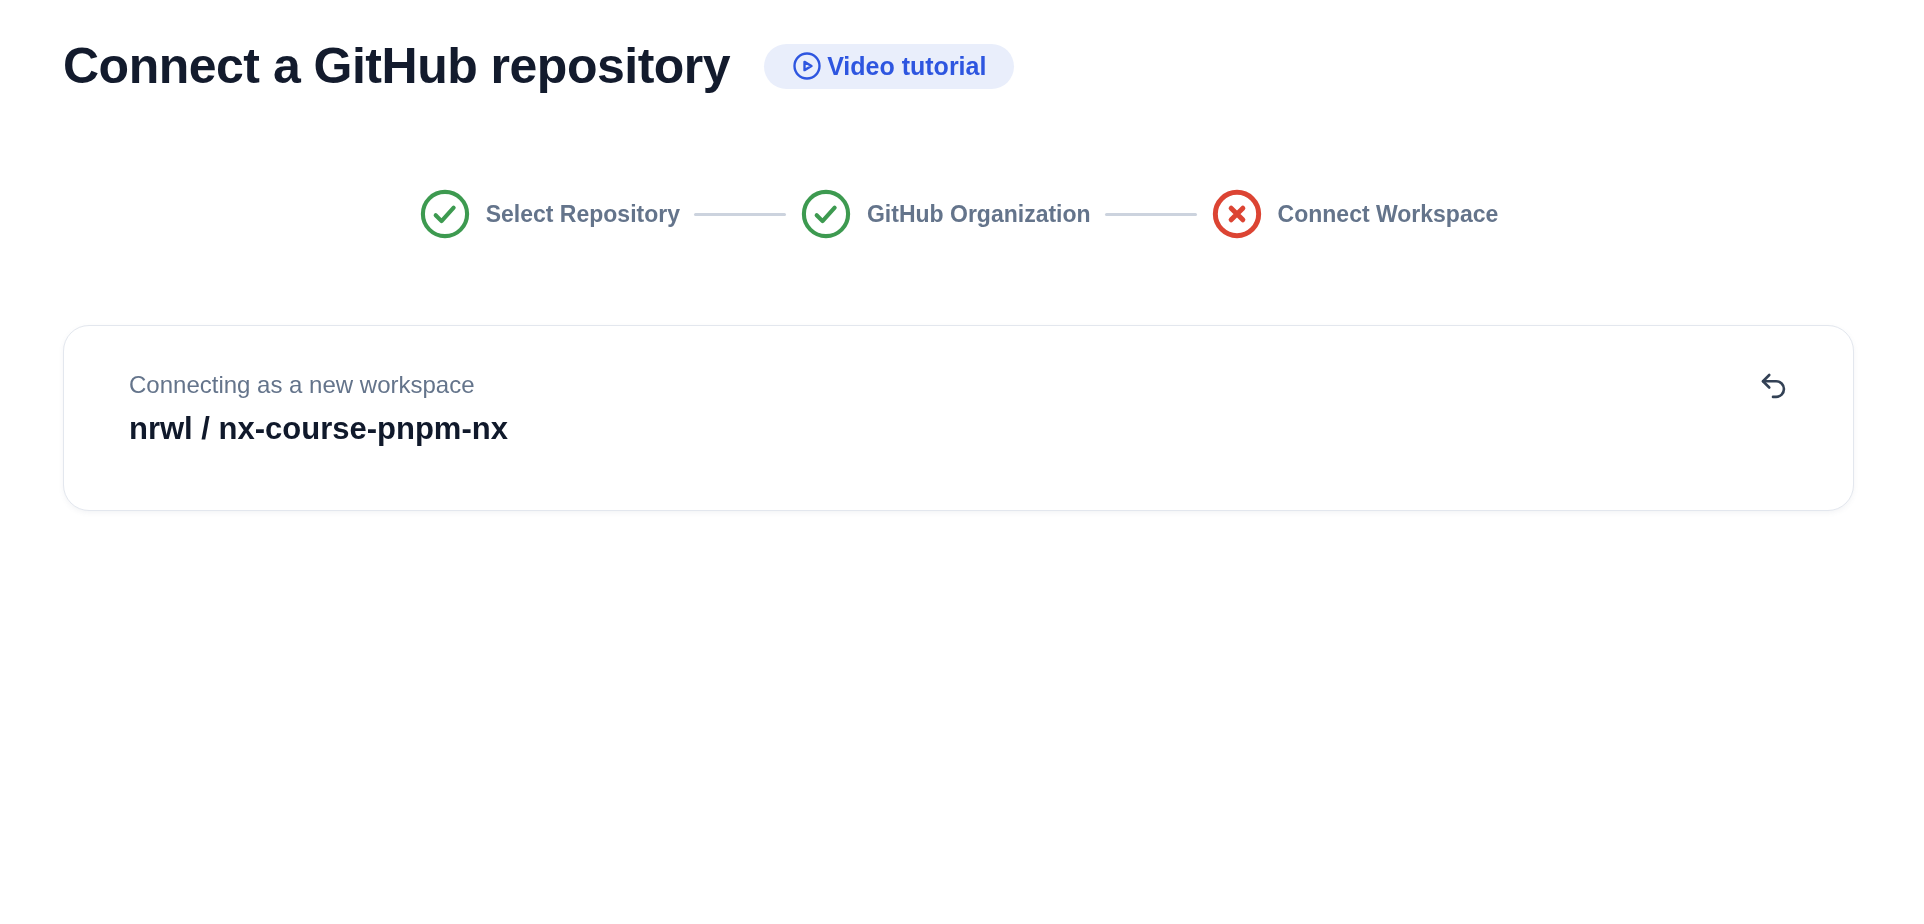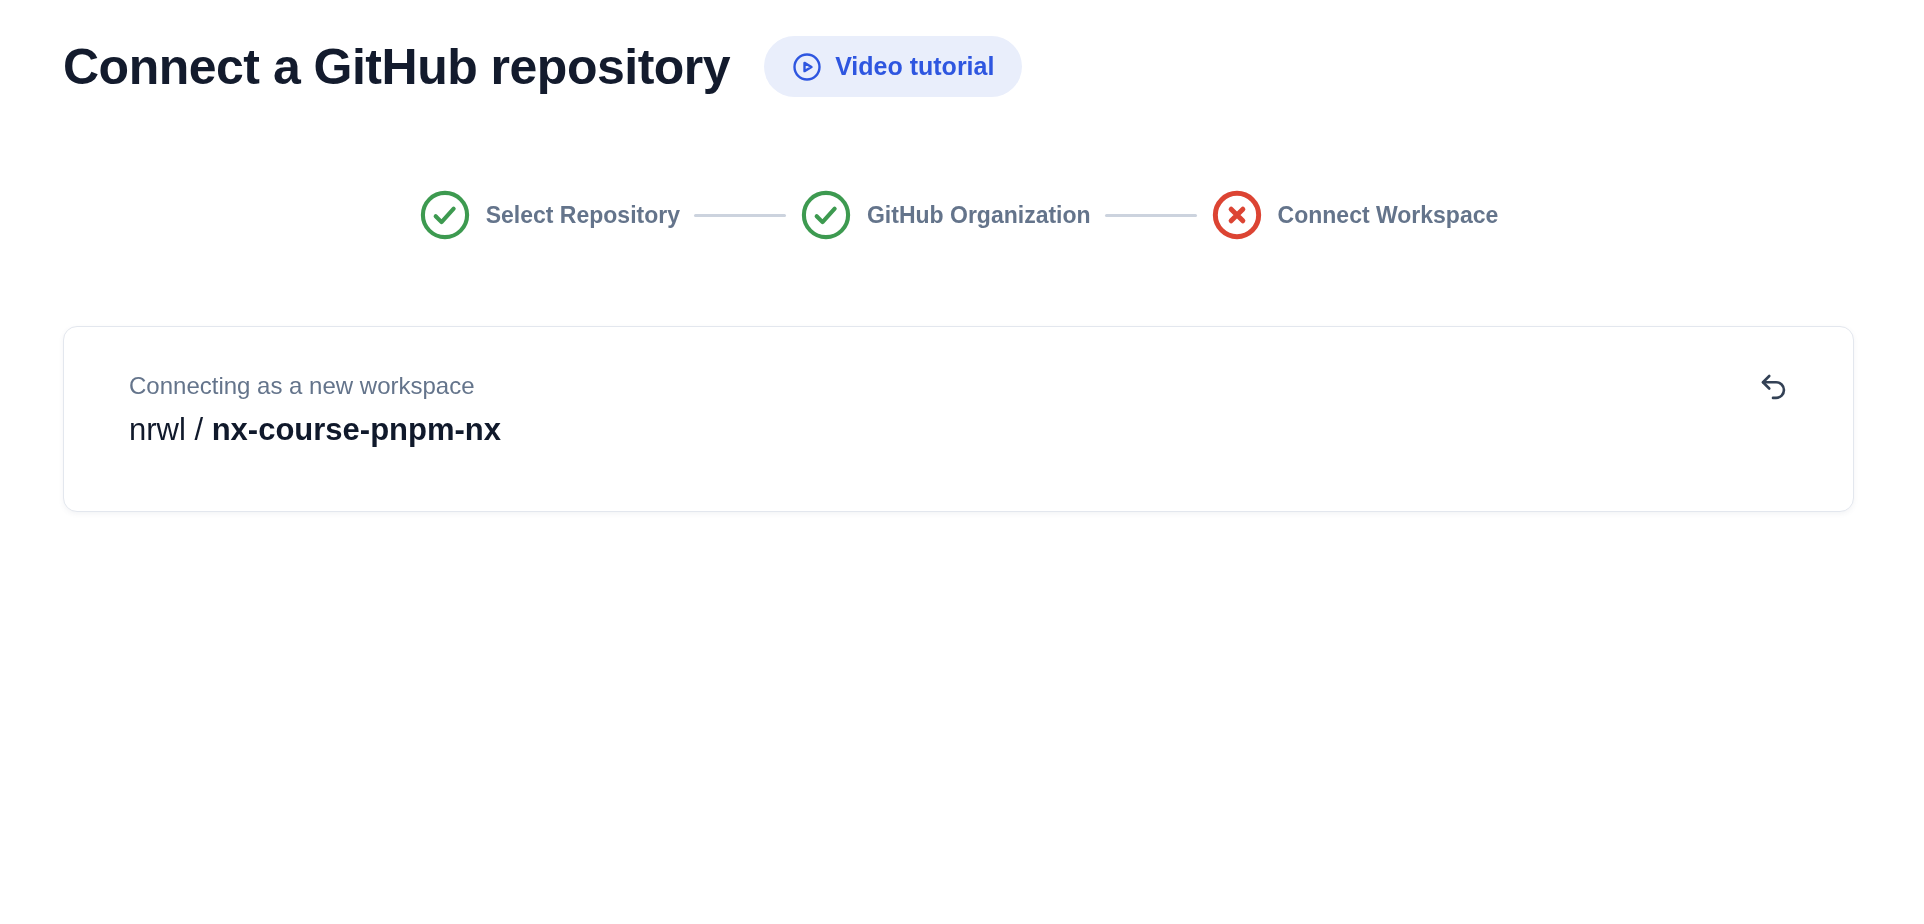--- a/index.html
+++ b/index.html
@@ -36,53 +36,53 @@
   
   .title-row {
     margin-top: 36px;
     display: flex; align-items: center; gap: 34px;
   }
   h1.page-title {
     font-size: 50px; line-height: 60px; font-weight: 800;
     letter-spacing: -0.5px; color: #131b2d;
   }
   .video-pill {
-    display: inline-flex; align-items: center; gap: 13px;
-    height: 61px; padding: 0 28px;
+    display: inline-flex; align-items: center; gap: 5px;
+    height: 45px; padding: 0 28px;
     background: #e9eefb; border: none; border-radius: 31px;
     color: #2e56e0; cursor: pointer;
   }
   .video-pill .pill-label { font-size: 25px; font-weight: 700; color: #2e56e0; }
 
   
   .stepper {
     margin-top: 92px;
     display: flex; justify-content: center; align-items: center;
   }
   .step { display: flex; align-items: center; gap: 15px; }
   .step-label { font-size: 23px; font-weight: 600; color: #64748b; white-space: nowrap; }
   .step-icon { width: 52px; height: 52px; }
   .connector {
     width: 92px; height: 3px; background: #ccd3de;
     border-radius: 2px; margin: 0 14px; flex: none;
   }
 
   
   .card {
-    border: 1px solid #e3e7ee; border-radius: 14px;
+    border: 1px solid #e3e7ee; border-radius: 26px;
     height: 186px; padding: 44px 65px 0 65px;
     display: flex; justify-content: space-between; align-items: flex-start;
     box-shadow: 0 2px 5px rgba(100,116,139,0.08);
     background: #ffffff;
   }
   .card-repo { margin-top: 85px; }
   .card-org  { margin-top: 62px; height: 187px; }
   .card-label { font-size: 24px; line-height: 30px; color: #64748b; font-weight: 400; }
   .card-value { margin-top: 9px; font-size: 31px; line-height: 40px; color: #10192b; }
-  .card-value .owner { font-weight: 400; }
+  .card-value .owner { font-weight: 700; }
   .card-value .repo, .card-value.bold { font-weight: 700; margin-top: 48px; }
 </style>
 </head>
 <body>
 
 <div class="page">
 
 
   <div class="title-row">
     <h1 class="page-title">Connect a GitHub repository</h1>

